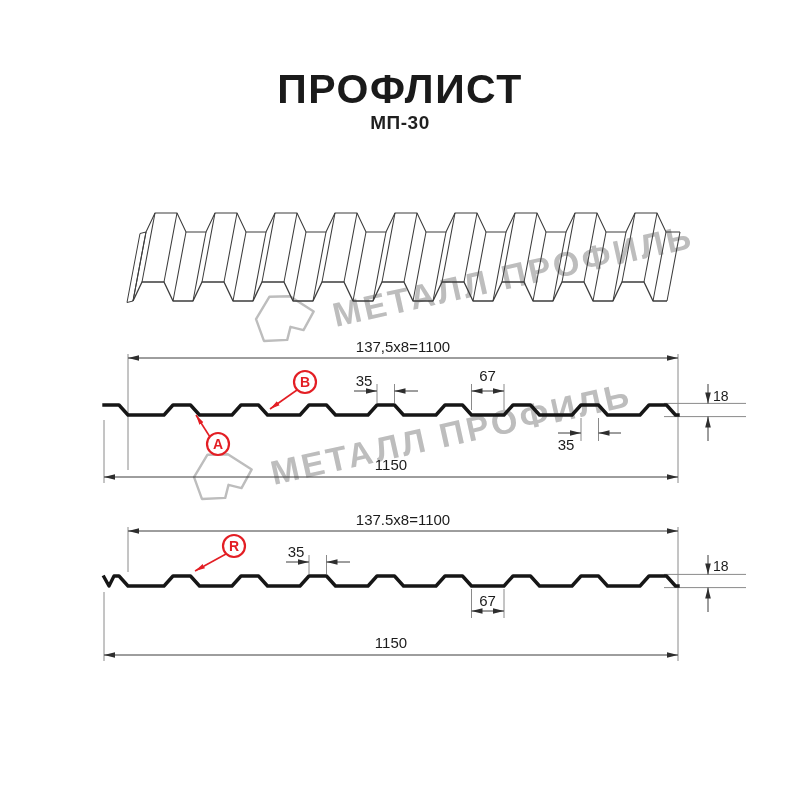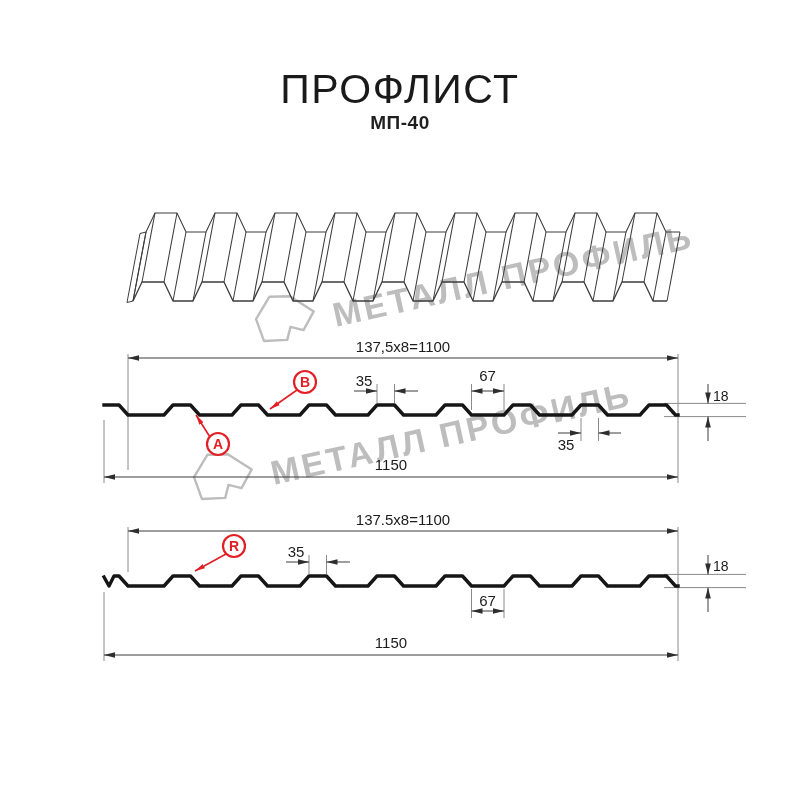--- a/index.html
+++ b/index.html
@@ -1,19 +1,19 @@
 <!DOCTYPE html>
 <html><head>
 <meta charset="utf-8">
 <style>
   html,body{margin:0;padding:0;background:#fff;}
   .page{position:relative;width:800px;height:800px;background:#ffffff;overflow:hidden;
         font-family:"Liberation Sans",sans-serif;}
   .title{position:absolute;top:66px;left:0;width:800px;text-align:center;
-         font-size:41px;font-weight:400;letter-spacing:1.5px;color:#1a1a1a;}
+         font-size:41px;font-weight:700;letter-spacing:1.5px;color:#1a1a1a;}
   .subtitle{position:absolute;top:112px;left:0;width:800px;text-align:center;
          font-size:19px;font-weight:600;letter-spacing:.5px;color:#1f1f1f;}
   .footer{position:absolute;top:702px;left:0;width:800px;text-align:center;
          font-size:19px;font-weight:500;letter-spacing:.6px;color:#232323;}
   .wm{position:absolute;display:flex;align-items:flex-end;gap:12px;
       transform:rotate(-12.5deg);transform-origin:left bottom;pointer-events:none;}
   .wm .wm-text{font-size:34px;font-weight:700;letter-spacing:3px;color:#bdbdbd;
       white-space:nowrap;line-height:1;padding-bottom:6px;}
   .wm1{left:256px;top:294px;}
   .wm2{left:194px;top:452px;}
@@ -27,21 +27,21 @@
   .profile{stroke:#161616;stroke-width:3.4;fill:none;stroke-linejoin:round;stroke-linecap:square;}
   .redline{stroke:#e31e24;stroke-width:1.6;fill:none;}
   .redcirc{stroke:#e31e24;stroke-width:2.2;fill:#ffffff;}
 </style>
 </head>
 <body>
 
 <div class="page">
 
   <div class="title">ПРОФЛИСТ</div>
-  <div class="subtitle">МП-40</div>
+  <div class="subtitle">МП-30</div>
 
   <div class="wm wm1">
     <svg width="72" height="62" viewBox="0 0 72 62">
       <polygon points="8,26 26,7 46,11 66,31 52,47 40,41 34,53 11,49" fill="none" stroke="#bdbdbd" stroke-width="2.4" stroke-linejoin="round"></polygon>
     </svg>
     <span class="wm-text">МЕТАЛЛ ПРОФИЛЬ</span>
   </div>
   <div class="wm wm2">
     <svg width="72" height="62" viewBox="0 0 72 62">
       <polygon points="8,26 26,7 46,11 66,31 52,47 40,41 34,53 11,49" fill="none" stroke="#bdbdbd" stroke-width="2.4" stroke-linejoin="round"></polygon>

